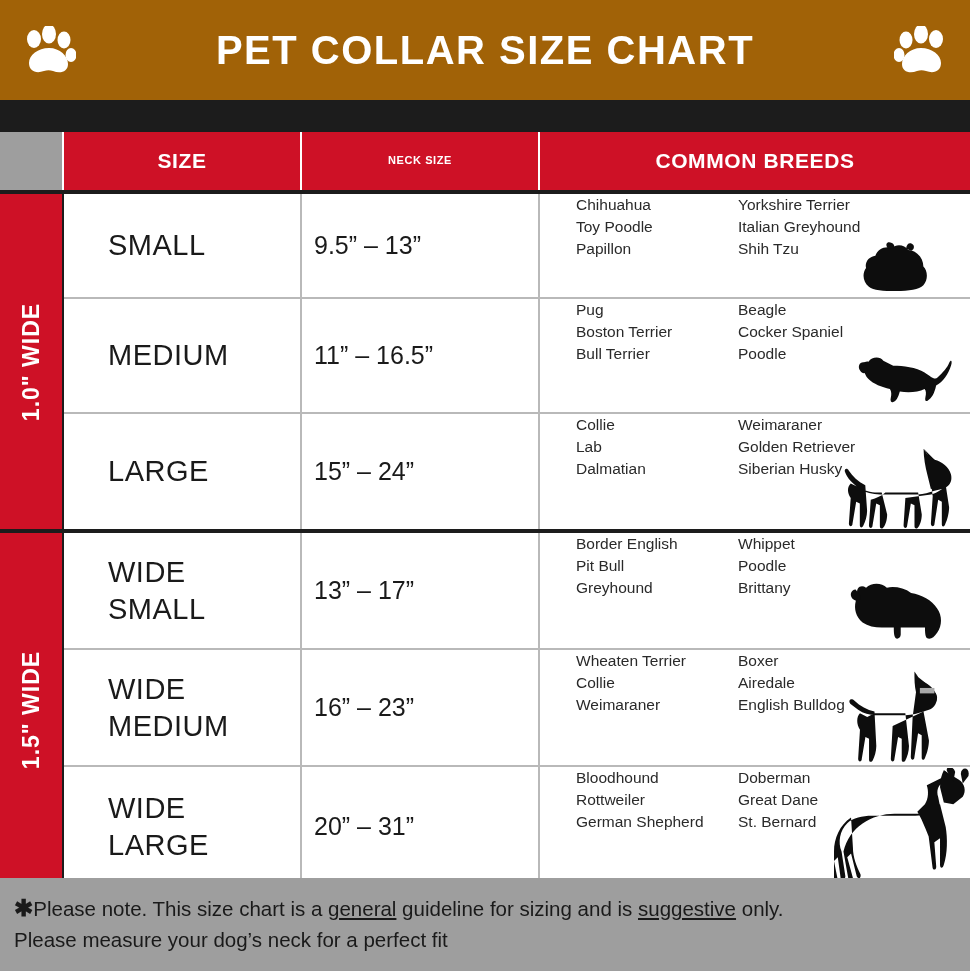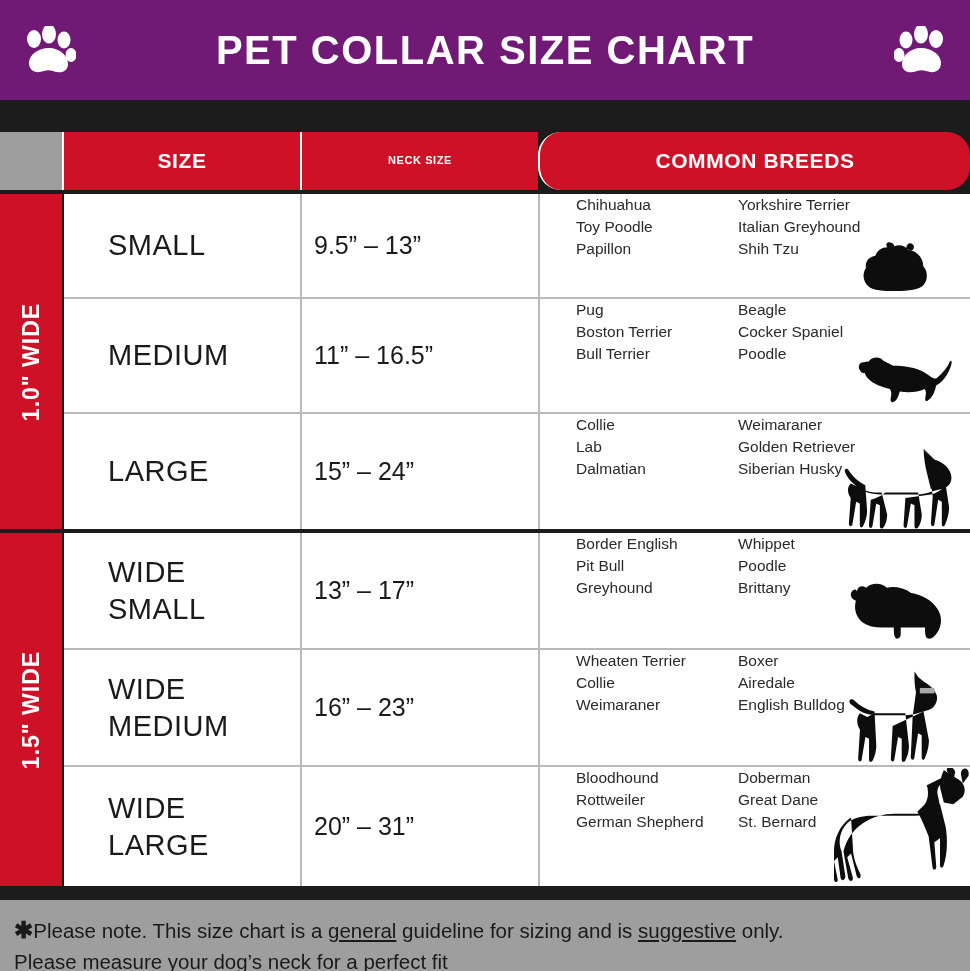--- a/index.html
+++ b/index.html
@@ -18,21 +18,21 @@
     width: 970px;
     height: 971px;
     background: #1c1c1c;
     box-sizing: border-box;
   }
 
   
   .header {
     position: relative;
     height: 100px;
-    background: #701a75;
+    background: #a16207;
     display: flex;
     align-items: center;
     justify-content: center;
   }
   .header-title {
     color: #ffffff;
     font-size: 40px;
     font-weight: bold;
     letter-spacing: 1.5px;
     text-align: center;
@@ -48,21 +48,21 @@
   .paw.right { right: 22px; }
 
   
   .table {
     width: 970px;
     background: #1c1c1c;
     margin-top: 32px;
   }
   .col-size { width: 238px; }
   .col-neck { width: 238px; }
-  .col-breeds { width: 432px; border-radius: 23px; }
+  .col-breeds { width: 432px; }
 
   .thead {
     display: flex;
     height: 58px;
   }
   .th-corner {
     width: 62px;
     background: #9e9e9e;
   }
   .th {
@@ -183,21 +183,21 @@
   .r4 { height: 117px; }
   .r5 { height: 117px; }
   .r6 { height: 119px; }
 
   
   .footer {
     position: absolute;
     left: 0;
     bottom: 0;
     width: 970px;
-    height: 71px;
+    height: 93px;
     background: #9e9e9e;
     color: #1a1a1a;
     padding: 14px 18px 0 14px;
     box-sizing: border-box;
     font-size: 20.5px;
     line-height: 1.45;
   }
   .footer .star { font-size: 23px; font-weight: bold; }
   .footer u { text-decoration: underline; }
 </style>

